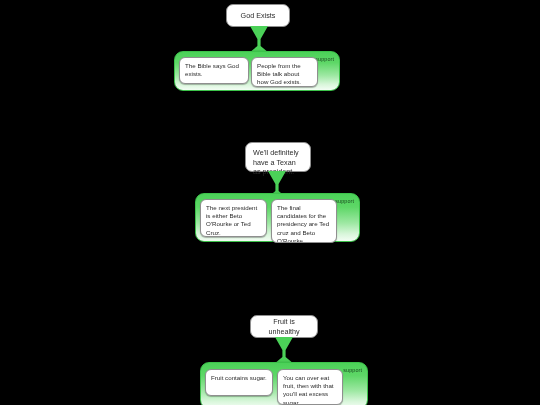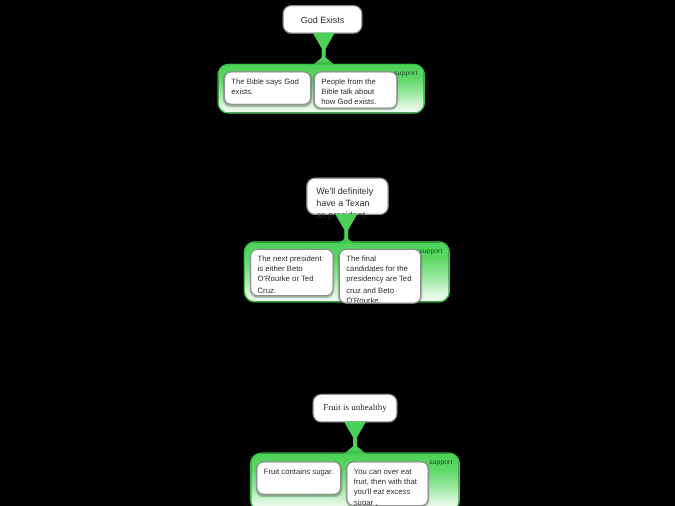--- a/index.html
+++ b/index.html
@@ -111,21 +111,21 @@
       <span class="group-label">support</span>
     </div>
 
     <div class="reason" style="left:200px;top:199px;width:67px;height:38px;">The next president is either Beto O'Rourke or Ted Cruz.</div>
 
     <div class="reason" style="left:271px;top:199px;width:66px;height:44px;">The final candidates for the presidency are Ted cruz and Beto O'Rourke.</div>
   </div>
 
   <div class="cluster">
 
-    <div class="claim centered" style="left:250px;top:315px;width:68px;height:23px;display:flex;align-items:center;justify-content:center;font-family:Liberation Serif, serif;">Fruit is unhealthy</div>
+    <div class="claim centered" style="left:250px;top:315px;width:68px;height:23px;display:flex;align-items:center;justify-content:center;">Fruit is unhealthy</div>
 
     <div class="connector" style="left:273px;top:337px;width:22px;height:27px;">
       <svg width="22" height="27" viewBox="0 0 22 27">
         <path d="M2,0 L20,0 L12.6,13 L12.6,20 L21,27 L1,27 L9.4,20 L9.4,13 Z" fill="#4bd158"></path>
       </svg>
     </div>
 
     <div class="group" style="left:200px;top:362px;width:168px;height:47px;">
       <span class="group-label">support</span>
     </div>

